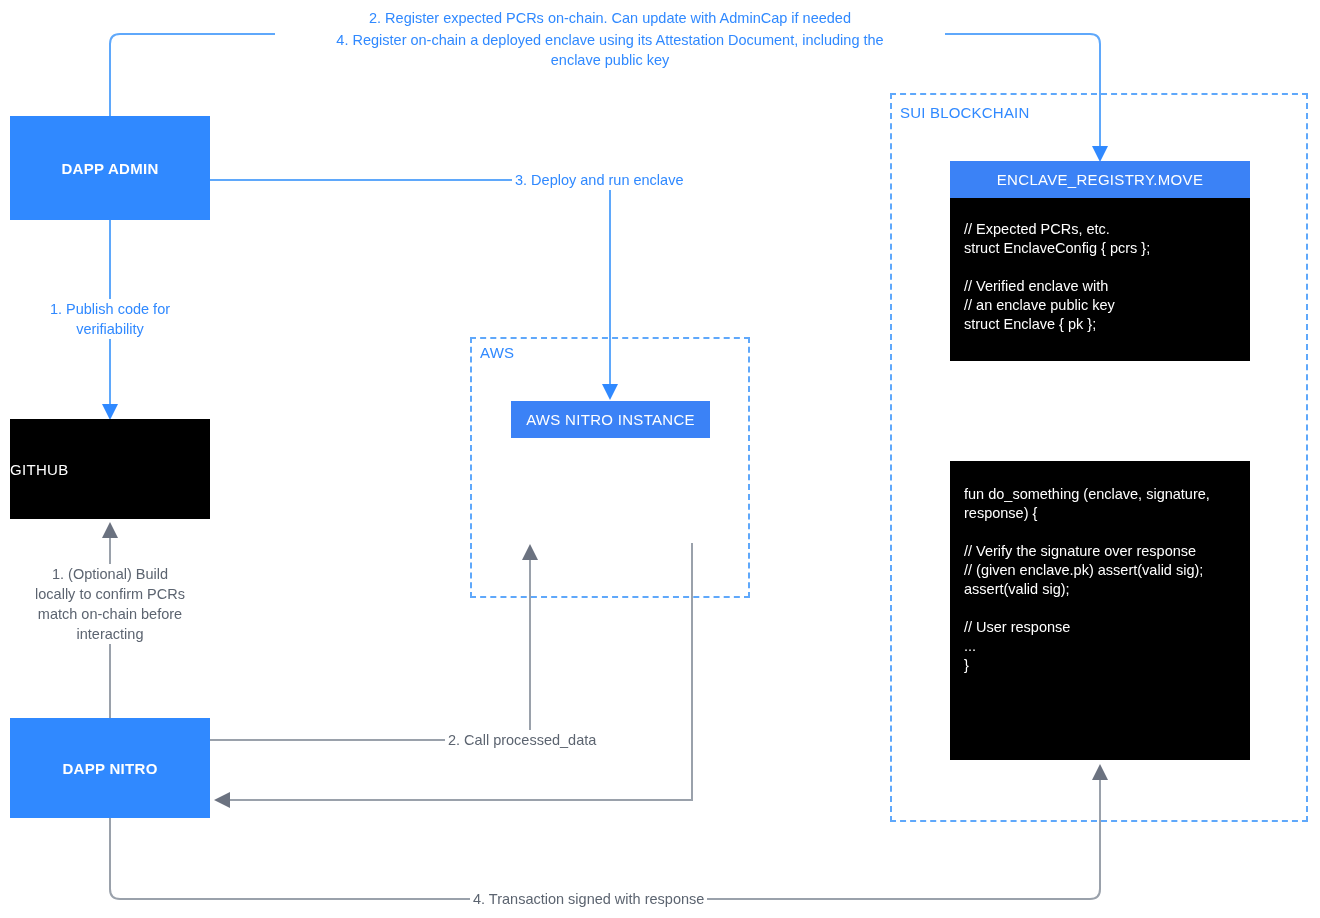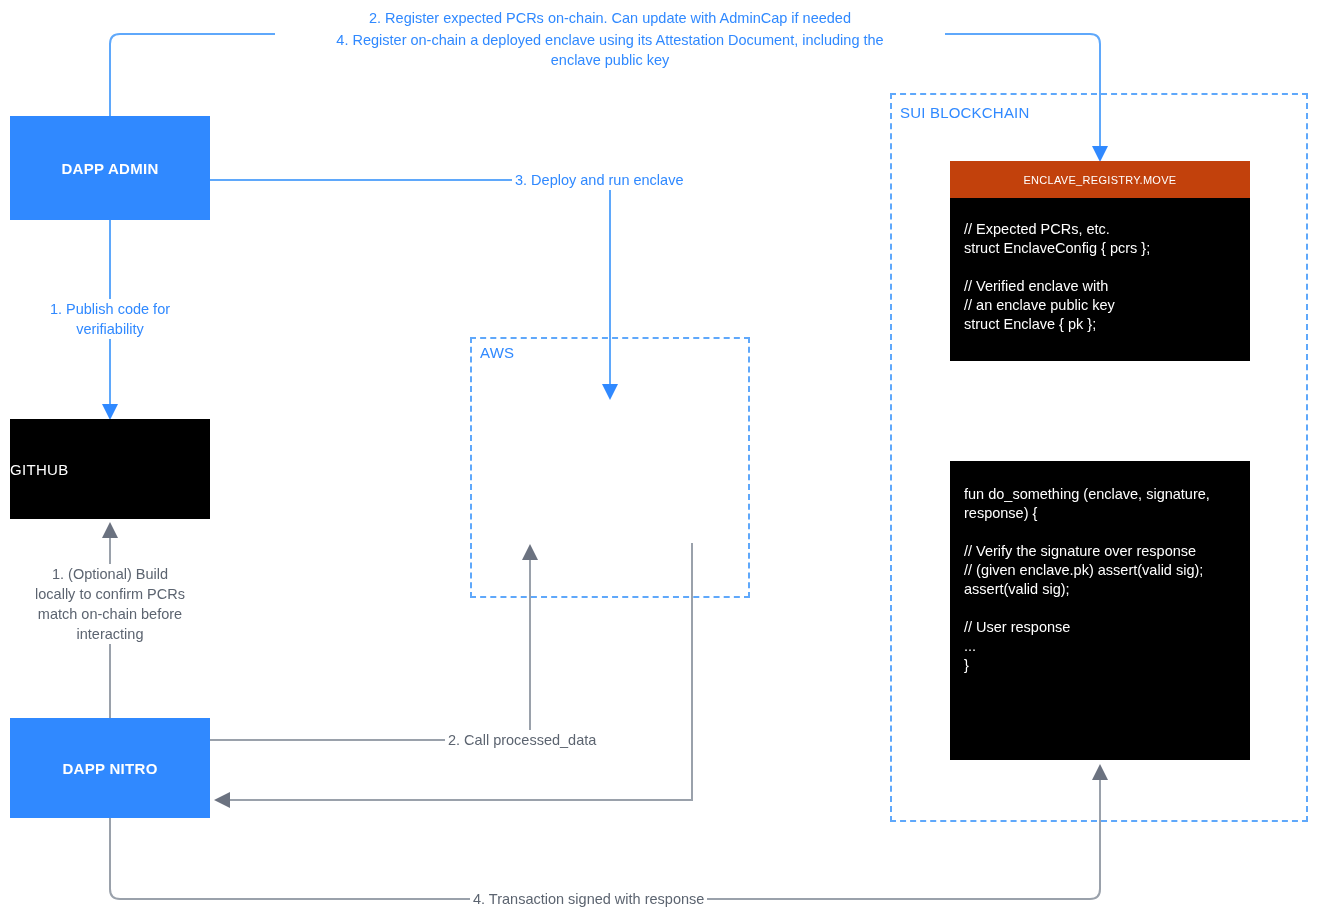--- a/index.html
+++ b/index.html
@@ -24,23 +24,23 @@
     color: #ffffff;
     font-size: 15px; letter-spacing: .3px; font-weight: bold;
   }
   .box-solid-black {
     background: #000000;
     justify-content: center;
     color: #ffffff;
     font-size: 15px; letter-spacing: .3px;
   }
   .card-header {
-    background: #c2410c;
+    background: #3b82f6;
     color: #ffffff;
-    font-size: 11px;
+    font-size: 15px;
     letter-spacing: .3px;
     display: flex; align-items: center; justify-content: center;
     width: 100%;
   }
   .card-body {
     background: #000000;
     color: #ffffff;
     font-size: 14.5px;
     line-height: 19px;
     width: 100%;
@@ -119,20 +119,21 @@
 
   <div class="box box-solid-black" style="left:10px; top:419px; width:200px; height:100px;">
     <span>GITHUB</span>
   </div>
 
   <div class="box box-solid-blue" style="left:10px; top:718px; width:200px; height:100px;">
     <span>DAPP NITRO</span>
   </div>
 
   <div class="box" style="left:511px; top:401px; width:199px; height:142px;">
+    <div class="card-header" style="height:37px;">AWS NITRO INSTANCE</div>
   </div>
 
   <div class="box" style="left:950px; top:161px; width:300px; height:200px;">
     <div class="card-header" style="height:37px;">ENCLAVE_REGISTRY.MOVE</div>
     <div class="card-body">// Expected PCRs, etc.
 struct EnclaveConfig { pcrs };
 
 // Verified enclave with
 // an enclave public key
 struct Enclave { pk };</div>

